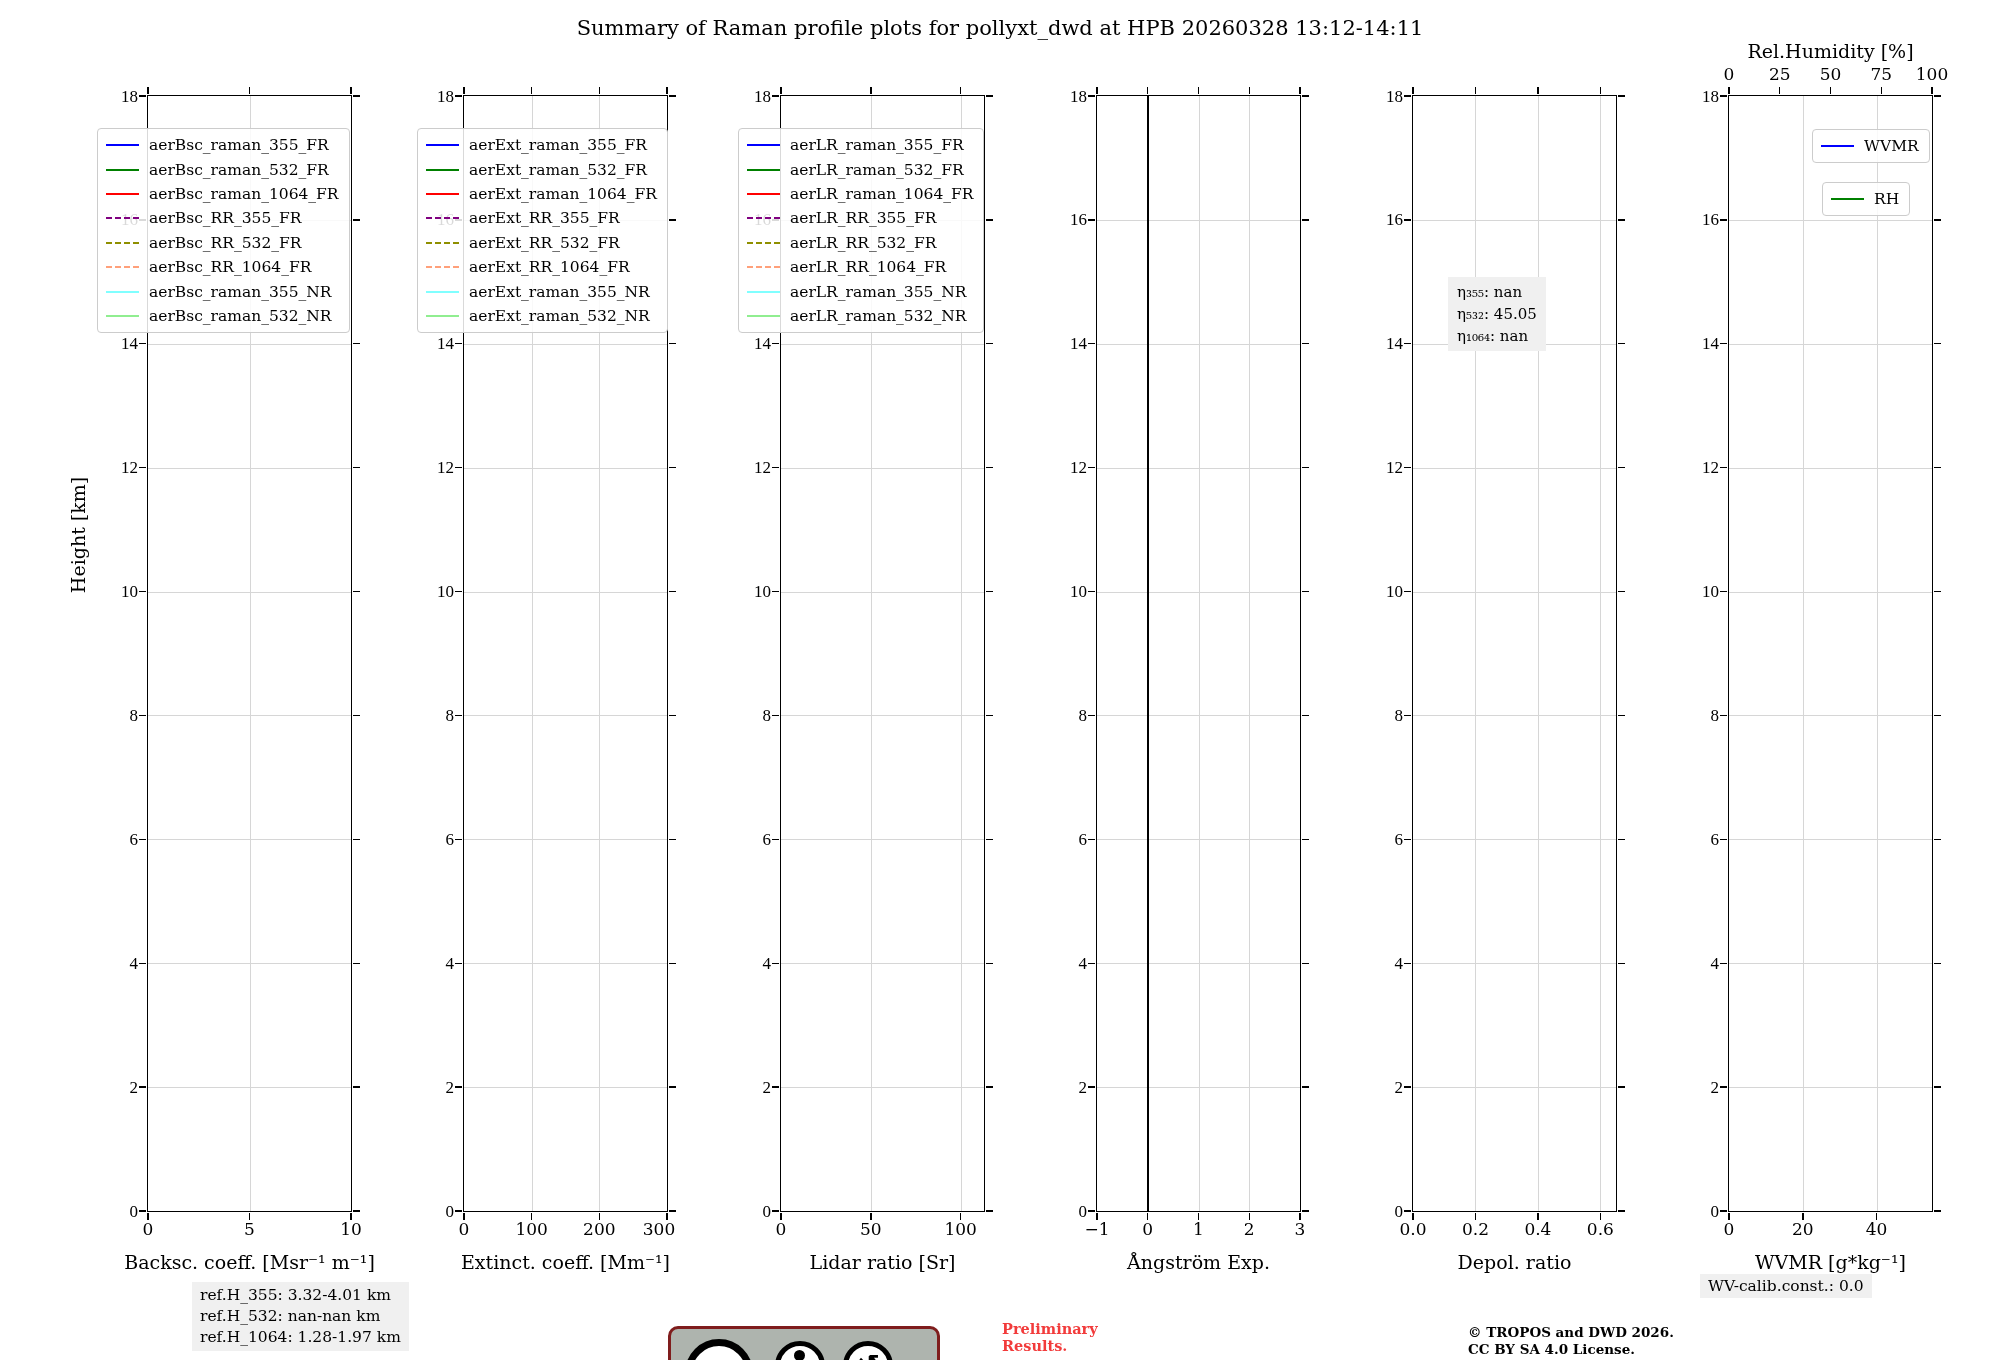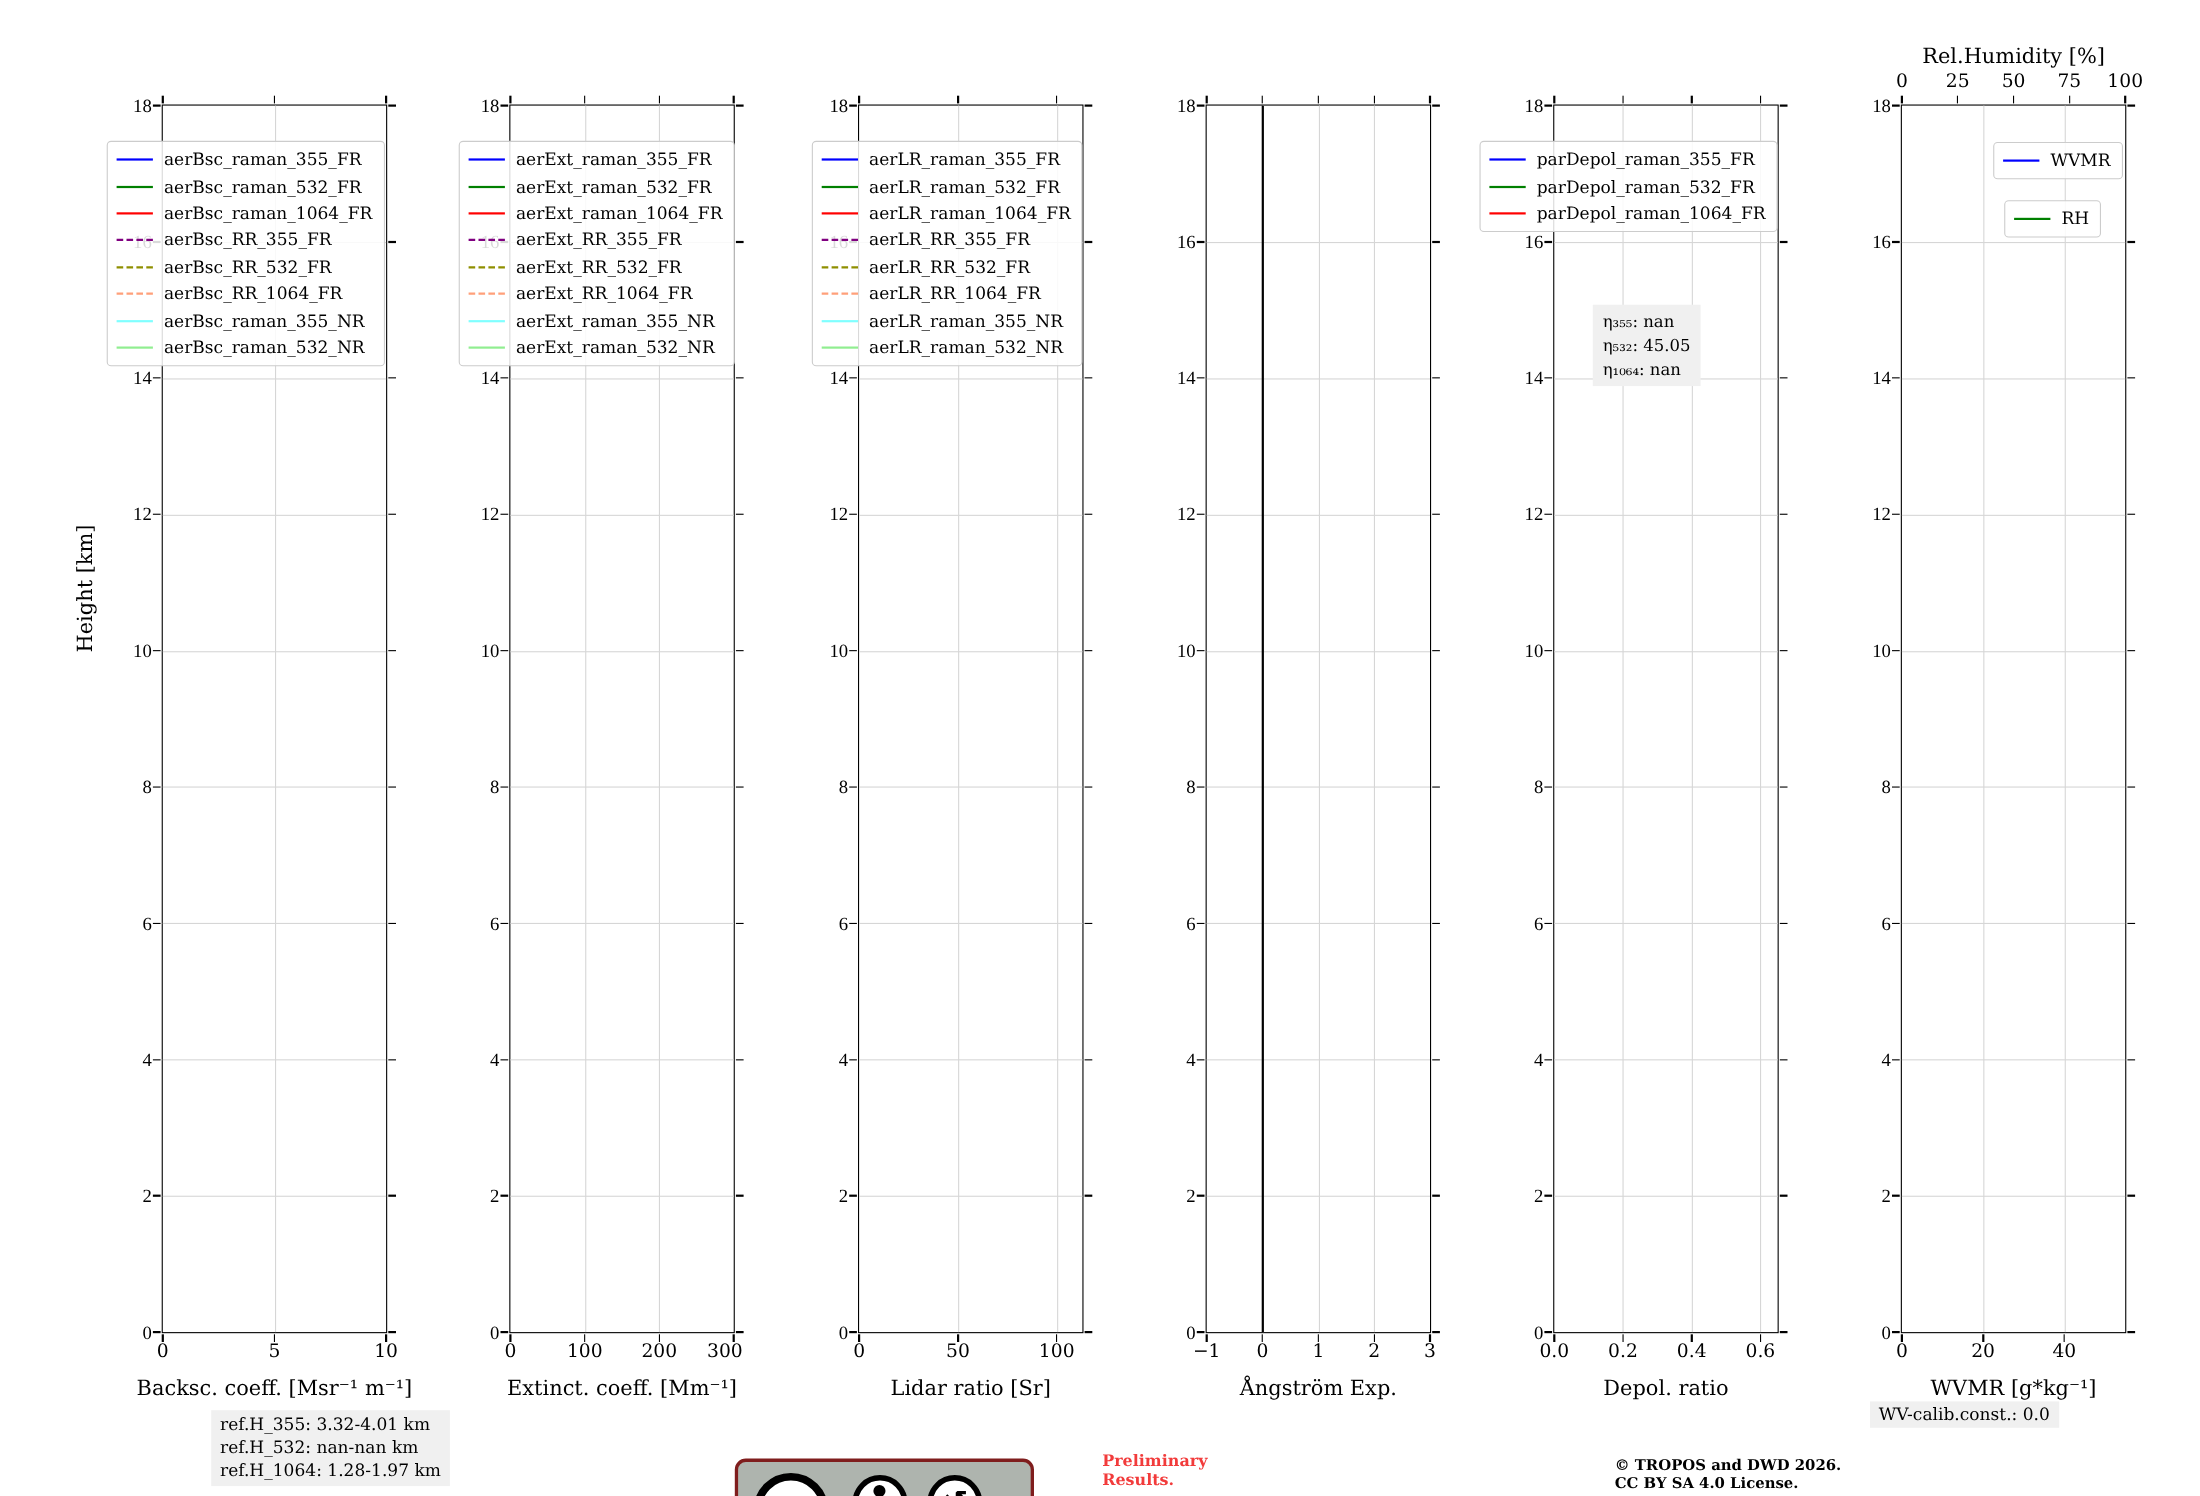--- a/index.html
+++ b/index.html
@@ -51,20 +51,21 @@
   .cc-sub{position:absolute;bottom:1px;width:48px;text-align:center;color:#fff;font-weight:bold;
           font-size:18px;font-family:"DejaVu Sans",sans-serif;line-height:24px;}
   .cc-sub.by{left:100px;}
   .cc-sub.sa{left:168px;}
 </style>
 </head>
 <body>
 
 <div class="fig" id="fig">
 
+  <div class="title">Summary of Raman profile plots for pollyxt_dwd at HPB 20260328 13:12-14:11</div>
   <div class="ylabel">Height [km]</div>
 
   <div class="annot" style="left:1448px;top:277px;">
     <div>η₃₅₅: nan</div>
     <div>η₅₃₂: 45.05</div>
     <div>η₁₀₆₄: nan</div>
   </div>
 
   <div class="refbox" style="left:192px;top:1282px;">
     <div>ref.H_355: 3.32-4.01 km</div>
@@ -466,34 +467,20 @@
       <div class="gridv" style="left: 124.923px;"></div>
       <div class="tk b" style="left: 124.223px;"></div>
       <div class="tk t" style="left: 124.223px;"></div>
       <div class="xlab" style="left: 94.9231px; top: 1125px; width: 60px;">0.4</div>
       <div class="gridv" style="left: 187.385px;"></div>
       <div class="tk b" style="left: 186.685px;"></div>
       <div class="tk t" style="left: 186.685px;"></div>
       <div class="xlab" style="left: 157.385px; top: 1125px; width: 60px;">0.6</div>
       <div class="axlabel" style="left: 101.5px; top: 1155px; transform: translateX(-50%);">Depol. ratio</div>
     </div>
-    <div class="legend" style="left: 1345px; top: 128px;">
-      <div class="lrow">
-        <div class="lsample" style="border-top-color: rgb(0, 0, 255);"></div>
-        <span>parDepol_raman_355_FR</span>
-      </div>
-      <div class="lrow">
-        <div class="lsample" style="border-top-color: rgb(0, 128, 0);"></div>
-        <span>parDepol_raman_532_FR</span>
-      </div>
-      <div class="lrow">
-        <div class="lsample" style="border-top-color: rgb(255, 0, 0);"></div>
-        <span>parDepol_raman_1064_FR</span>
-      </div>
-    </div>
     <div class="panel" style="left: 1728px; top: 95px; width: 203px; height: 1115px;">
       <div class="tk l" style="top: 1114.3px;"></div>
       <div class="tk r" style="top: 1114.3px;"></div>
       <div class="ylab" style="top: 1106.5px;">0</div>
       <div class="gridh" style="top: 991.111px;"></div>
       <div class="tk l" style="top: 990.411px;"></div>
       <div class="tk r" style="top: 990.411px;"></div>
       <div class="ylab" style="top: 982.611px;">2</div>
       <div class="gridh" style="top: 867.222px;"></div>
       <div class="tk l" style="top: 866.522px;"></div>

